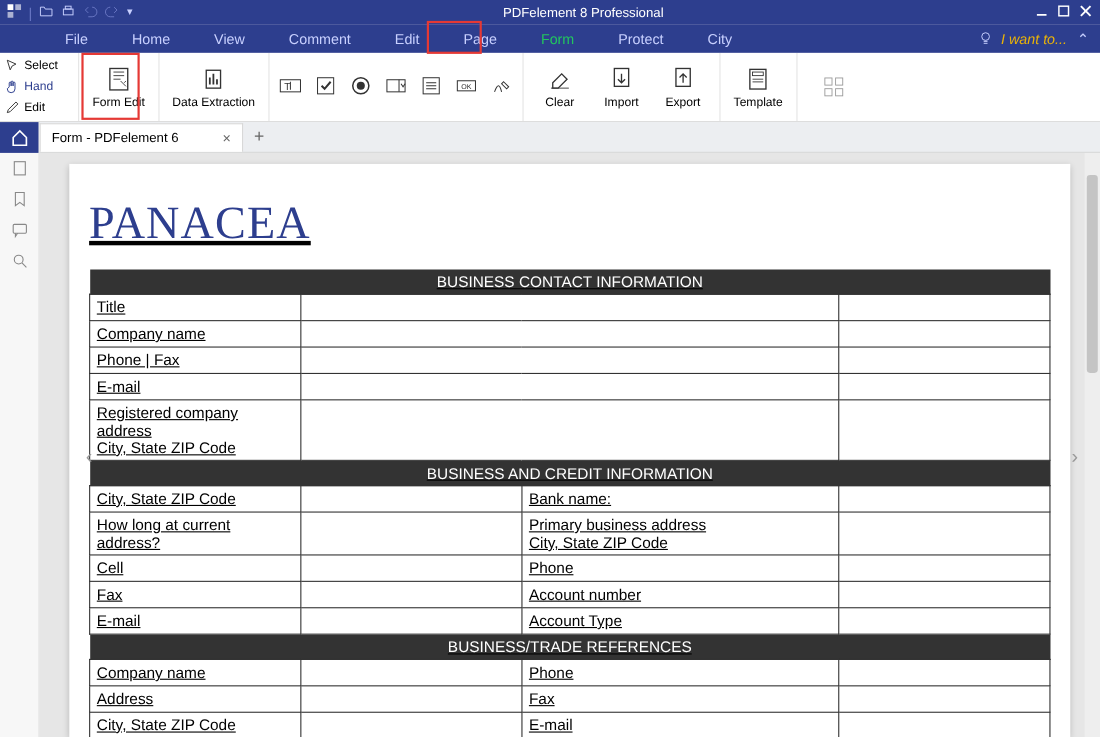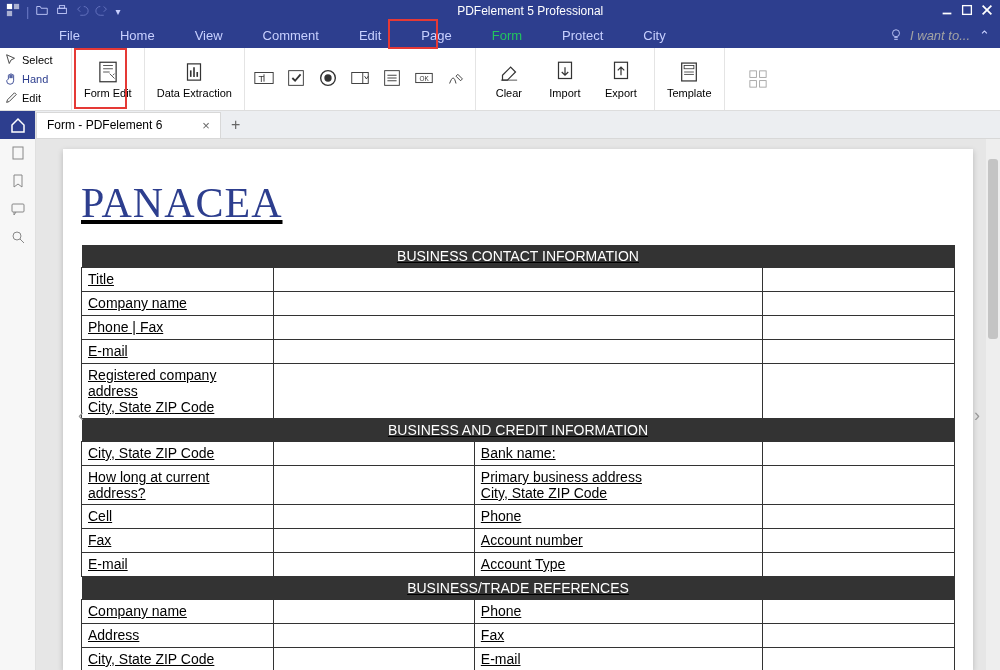--- a/index.html
+++ b/index.html
@@ -7,21 +7,21 @@
 .titlebar { background: #2d3e8e; height: 22px; display: flex; align-items: center; color: #fff; padding: 0 6px; }
 .titlebar .qat { display: flex; gap: 6px; align-items: center; }
 .titlebar .qat svg { width: 14px; height: 14px; }
 .titlebar .title { flex: 1; text-align: center; font-size: 12px; }
 .titlebar .wincontrols { display: flex; gap: 6px; }
 .titlebar .wincontrols svg { width: 14px; height: 14px; }
 .menubar { background: #2d3e8e; height: 26px; display: flex; align-items: stretch; color: #c8d0ff; font-size: 13px; position: relative; padding-left: 39px; }
 .menubar .mitem { padding: 0 20px; display: flex; align-items: center; cursor: default; position: relative; }
 .menubar .mitem.active { color: #22c55e; }
 .menubar .redbox { position: absolute; border: 2px solid #e53935; pointer-events: none; }
-.menubar .iwant { margin-left: auto; display: flex; align-items: center; gap: 7px; padding-right: 30px; font-style: italic; color: #a3a3a3; }
+.menubar .iwant { margin-left: auto; display: flex; align-items: center; gap: 7px; padding-right: 30px; font-style: italic; color: #eab308; }
 .menubar .iwant svg { width: 14px; height: 14px; }
 .menubar .menuexpand { position: absolute; right: 10px; top: 6px; color: #c8d0ff; }
 .ribbon { background: #fff; height: 63px; border-bottom: 1px solid #ddd; display: flex; align-items: stretch; }
 .ribbon-left { width: 72px; border-right: 1px solid #e4e4e4; display: flex; flex-direction: column; justify-content: center; padding: 2px 4px; gap: 1px; }
 .ribbon-left .ltool { display: flex; align-items: center; gap: 4px; font-size: 11px; height: 18px; }
 .ribbon-left .ltool svg { width: 14px; height: 14px; }
 .ribbon-left .ltool.hand { color: #2d3e8e; }
 .ribbon-group { display: flex; align-items: center; padding: 0 8px; border-right: 1px solid #e4e4e4; gap: 6px; }
 .ribbon-group.last { border-right: none; }
 .ribbon-btn { display: flex; flex-direction: column; align-items: center; justify-content: center; gap: 2px; font-size: 11px; text-align: center; min-width: 50px; height: 60px; padding: 2px 4px; }
@@ -71,21 +71,21 @@
           <rect x="5" y="3" width="6" height="3" fill="none" stroke="#c8d0ff"></rect>
         </svg></span>
     <span><svg viewBox="0 0 16 16">
           <path d="M10 4a5 5 0 0 1 0 10H6M6 4l-3 3 3 3" fill="none" stroke="#6a78c4"></path>
         </svg></span>
     <span><svg viewBox="0 0 16 16">
           <path d="M6 4a5 5 0 0 0 0 10h4M10 4l3 3-3 3" fill="none" stroke="#6a78c4"></path>
         </svg></span>
     <span style="font-size:10px;color:#c8d0ff">▾</span>
   </div>
-  <div class="title">PDFelement 5 Professional</div>
+  <div class="title">PDFelement 8 Professional</div>
   <div class="wincontrols">
     <span><svg viewBox="0 0 16 16">
           <line x1="3" y1="12" x2="13" y2="12" stroke="#fff" stroke-width="2"></line>
         </svg></span>
     <span><svg viewBox="0 0 16 16">
           <rect x="3" y="3" width="10" height="10" fill="none" stroke="#fff" stroke-width="1.5"></rect>
         </svg></span>
     <span><svg viewBox="0 0 16 16">
           <line x1="3" y1="3" x2="13" y2="13" stroke="#fff" stroke-width="2"></line>
           <line x1="13" y1="3" x2="3" y2="13" stroke="#fff" stroke-width="2"></line>

